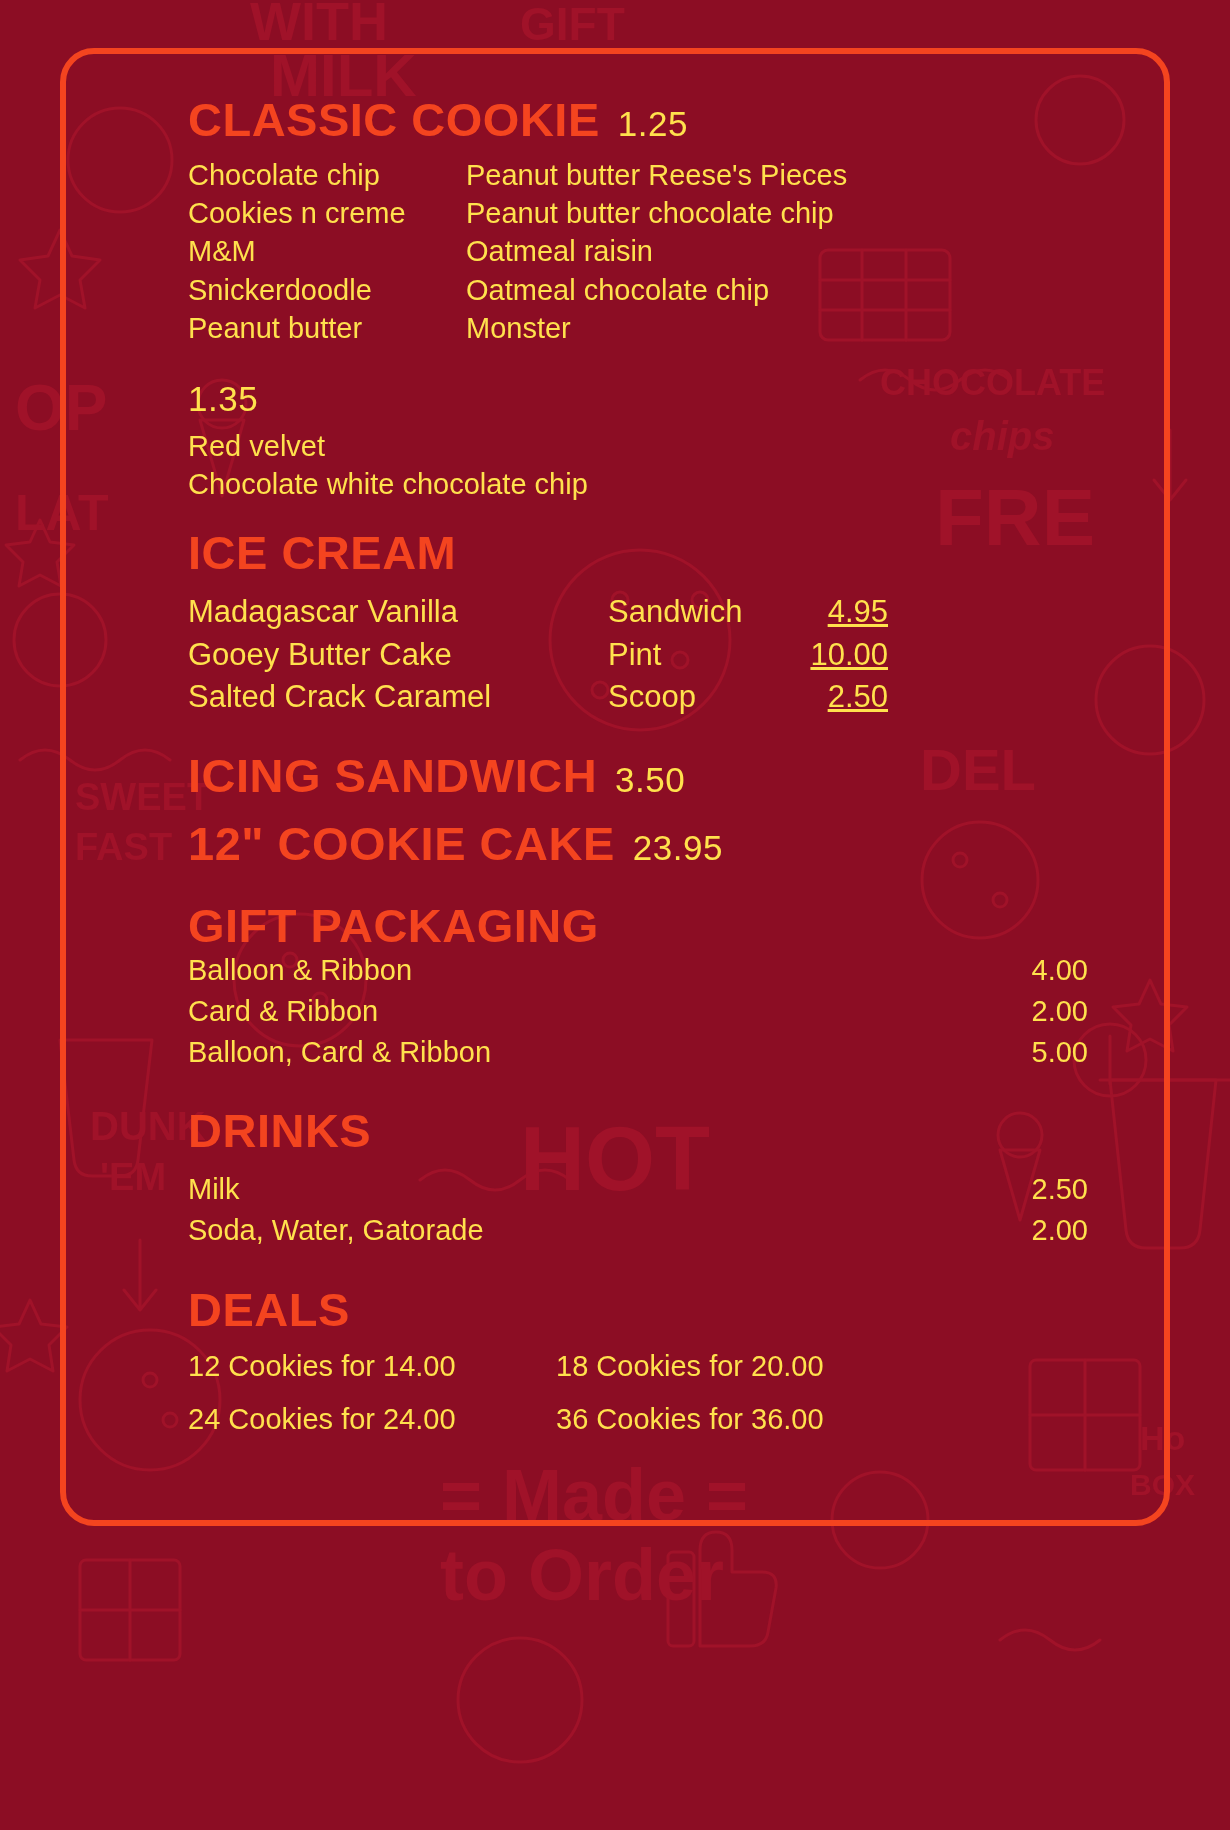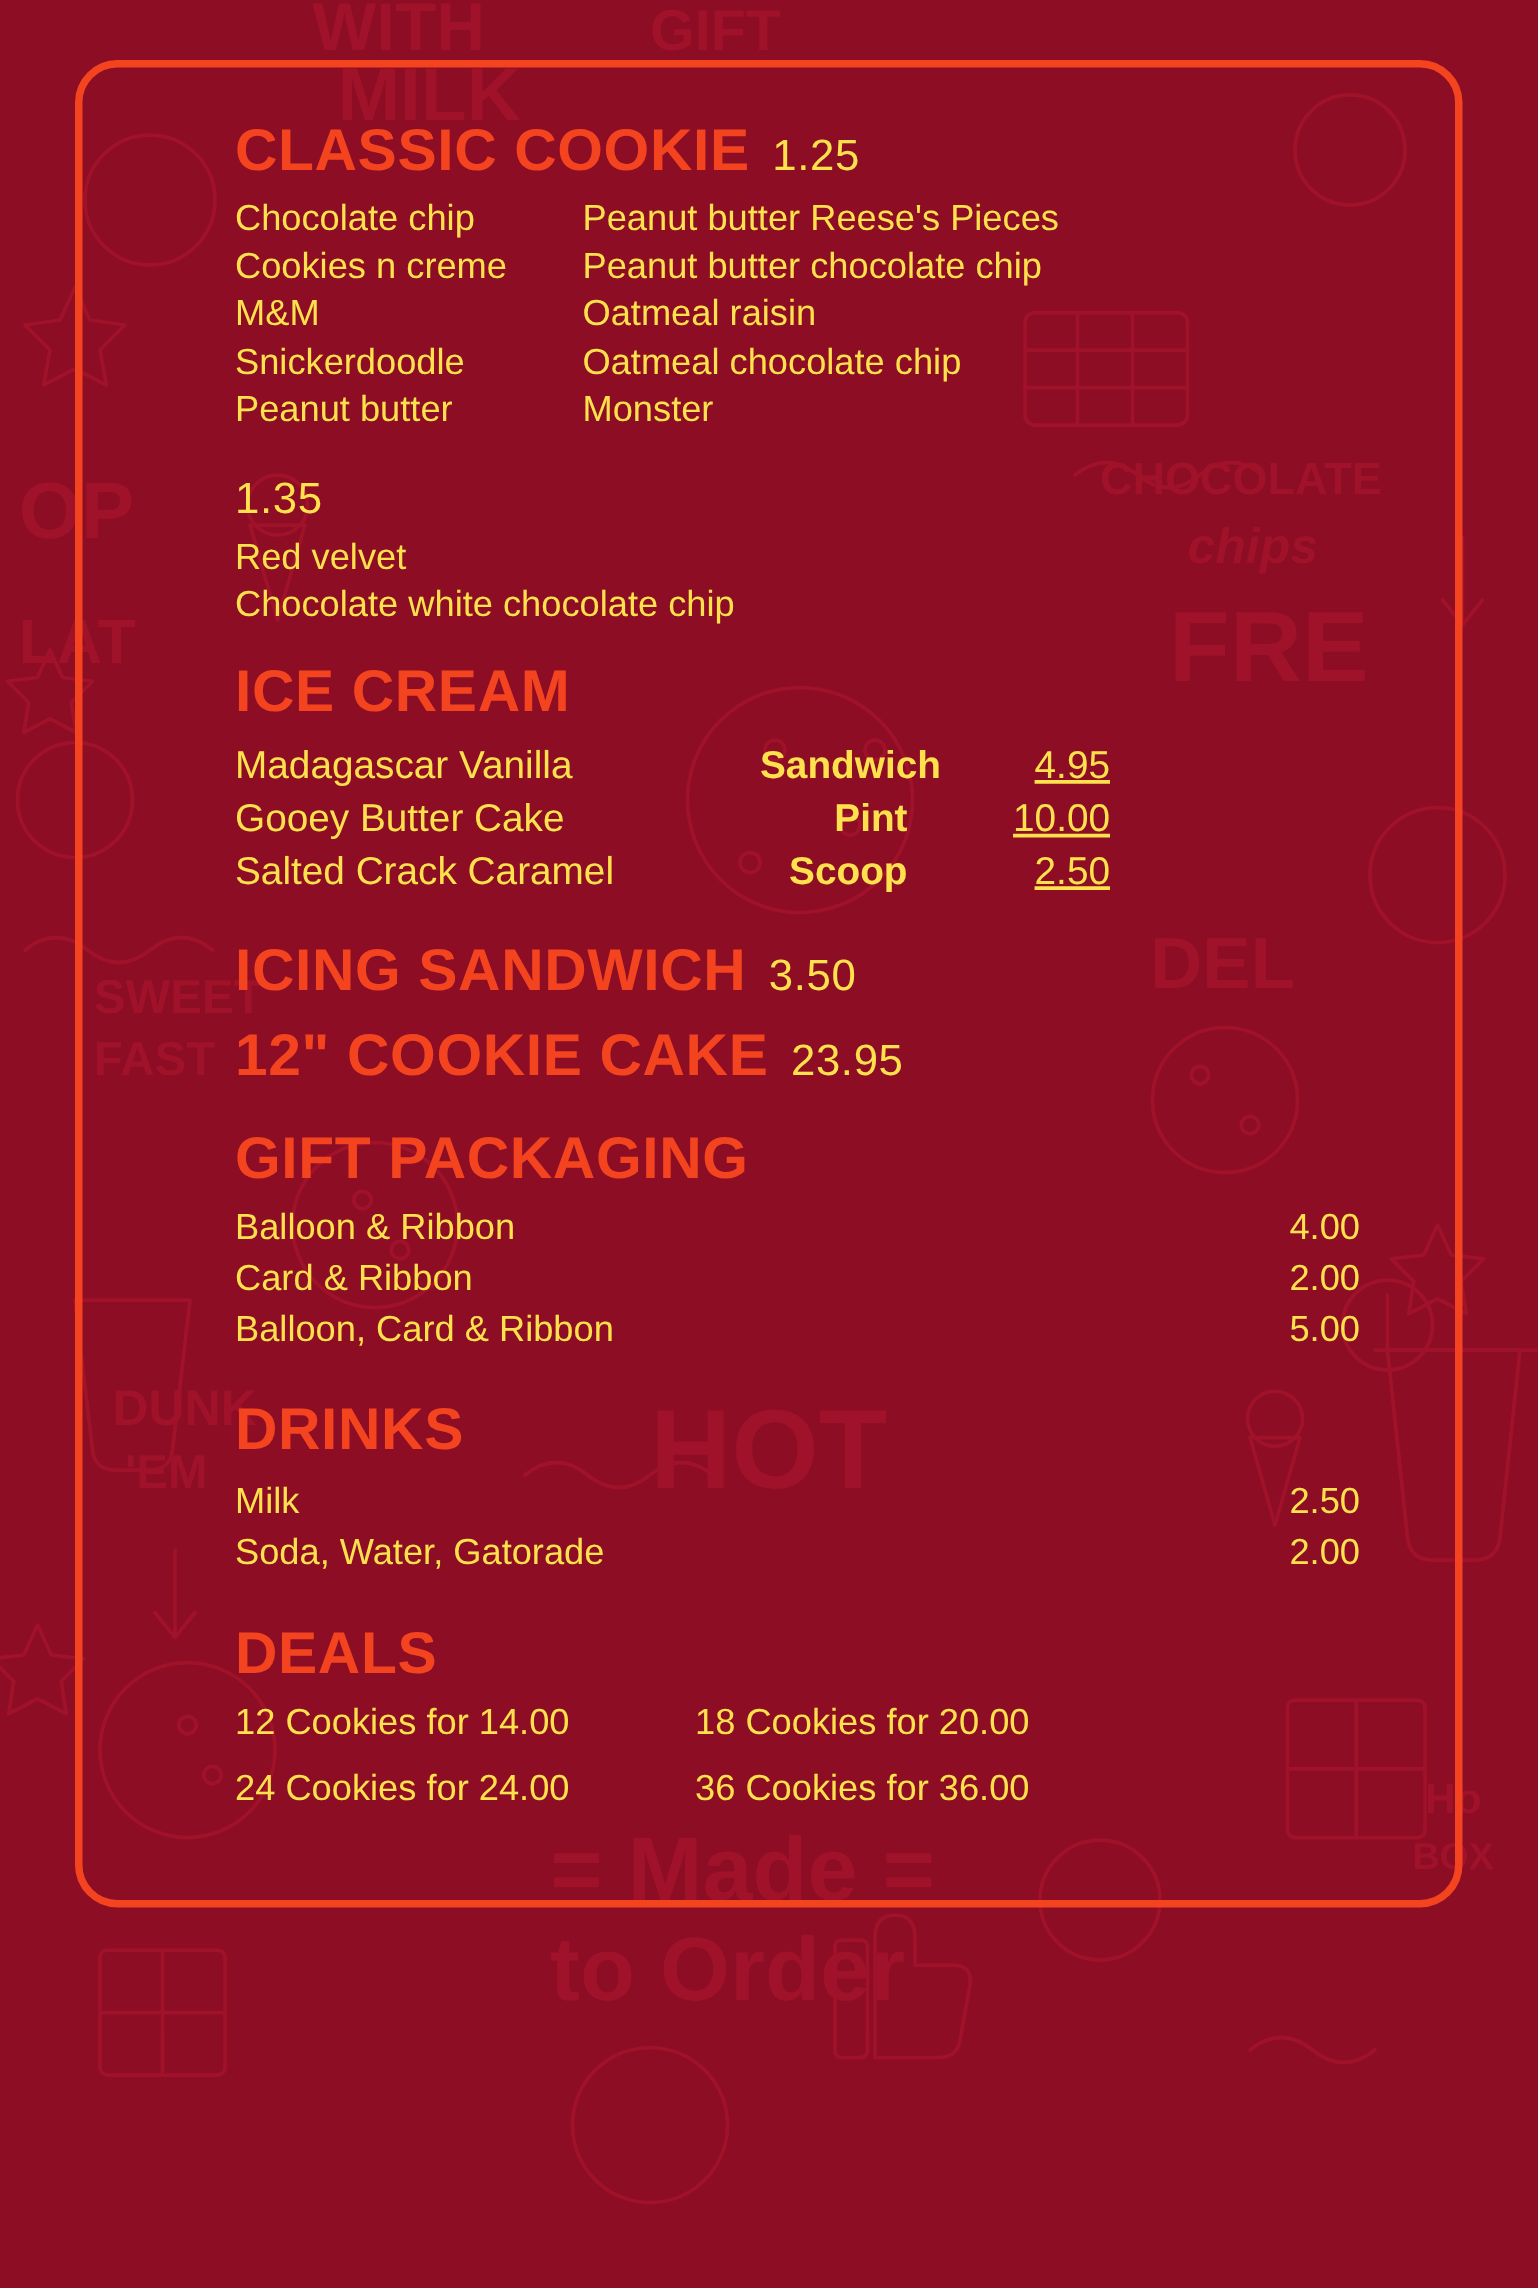--- a/index.html
+++ b/index.html
@@ -87,21 +87,21 @@
   
   .ice-grid {
     display: grid;
     grid-template-columns: 420px 160px 120px;
     margin-top: 14px;
     column-gap: 0;
     row-gap: 0;
     font-size: 31px;
     line-height: 1.36;
   }
-  .ice-grid .size { text-align: right; padding-right: 42px; font-weight: bold; }
+  .ice-grid .size { text-align: left; padding-right: 42px; }
   .ice-grid .price { text-align: right; text-decoration: underline; }
 
   
   .pr-row {
     display: flex;
     justify-content: space-between;
     font-size: 29px;
     line-height: 1.42;
   }
 
@@ -282,21 +282,21 @@
       <span class="sec-price">23.95</span>
     </div>
   </div>
 
   <div class="sp-1"></div>
 
   <div class="section">
     <div class="sec-head">
       <span class="sec-title">GIFT PACKAGING</span>
     </div>
-    <div class="items" style="margin-top:12px;">
+    <div class="items" style="">
       <div class="pr-row">
         <span>Balloon &amp; Ribbon</span>
         <span>4.00</span>
       </div>
       <div class="pr-row">
         <span>Card &amp; Ribbon</span>
         <span>2.00</span>
       </div>
       <div class="pr-row">
         <span>Balloon, Card &amp; Ribbon</span>

